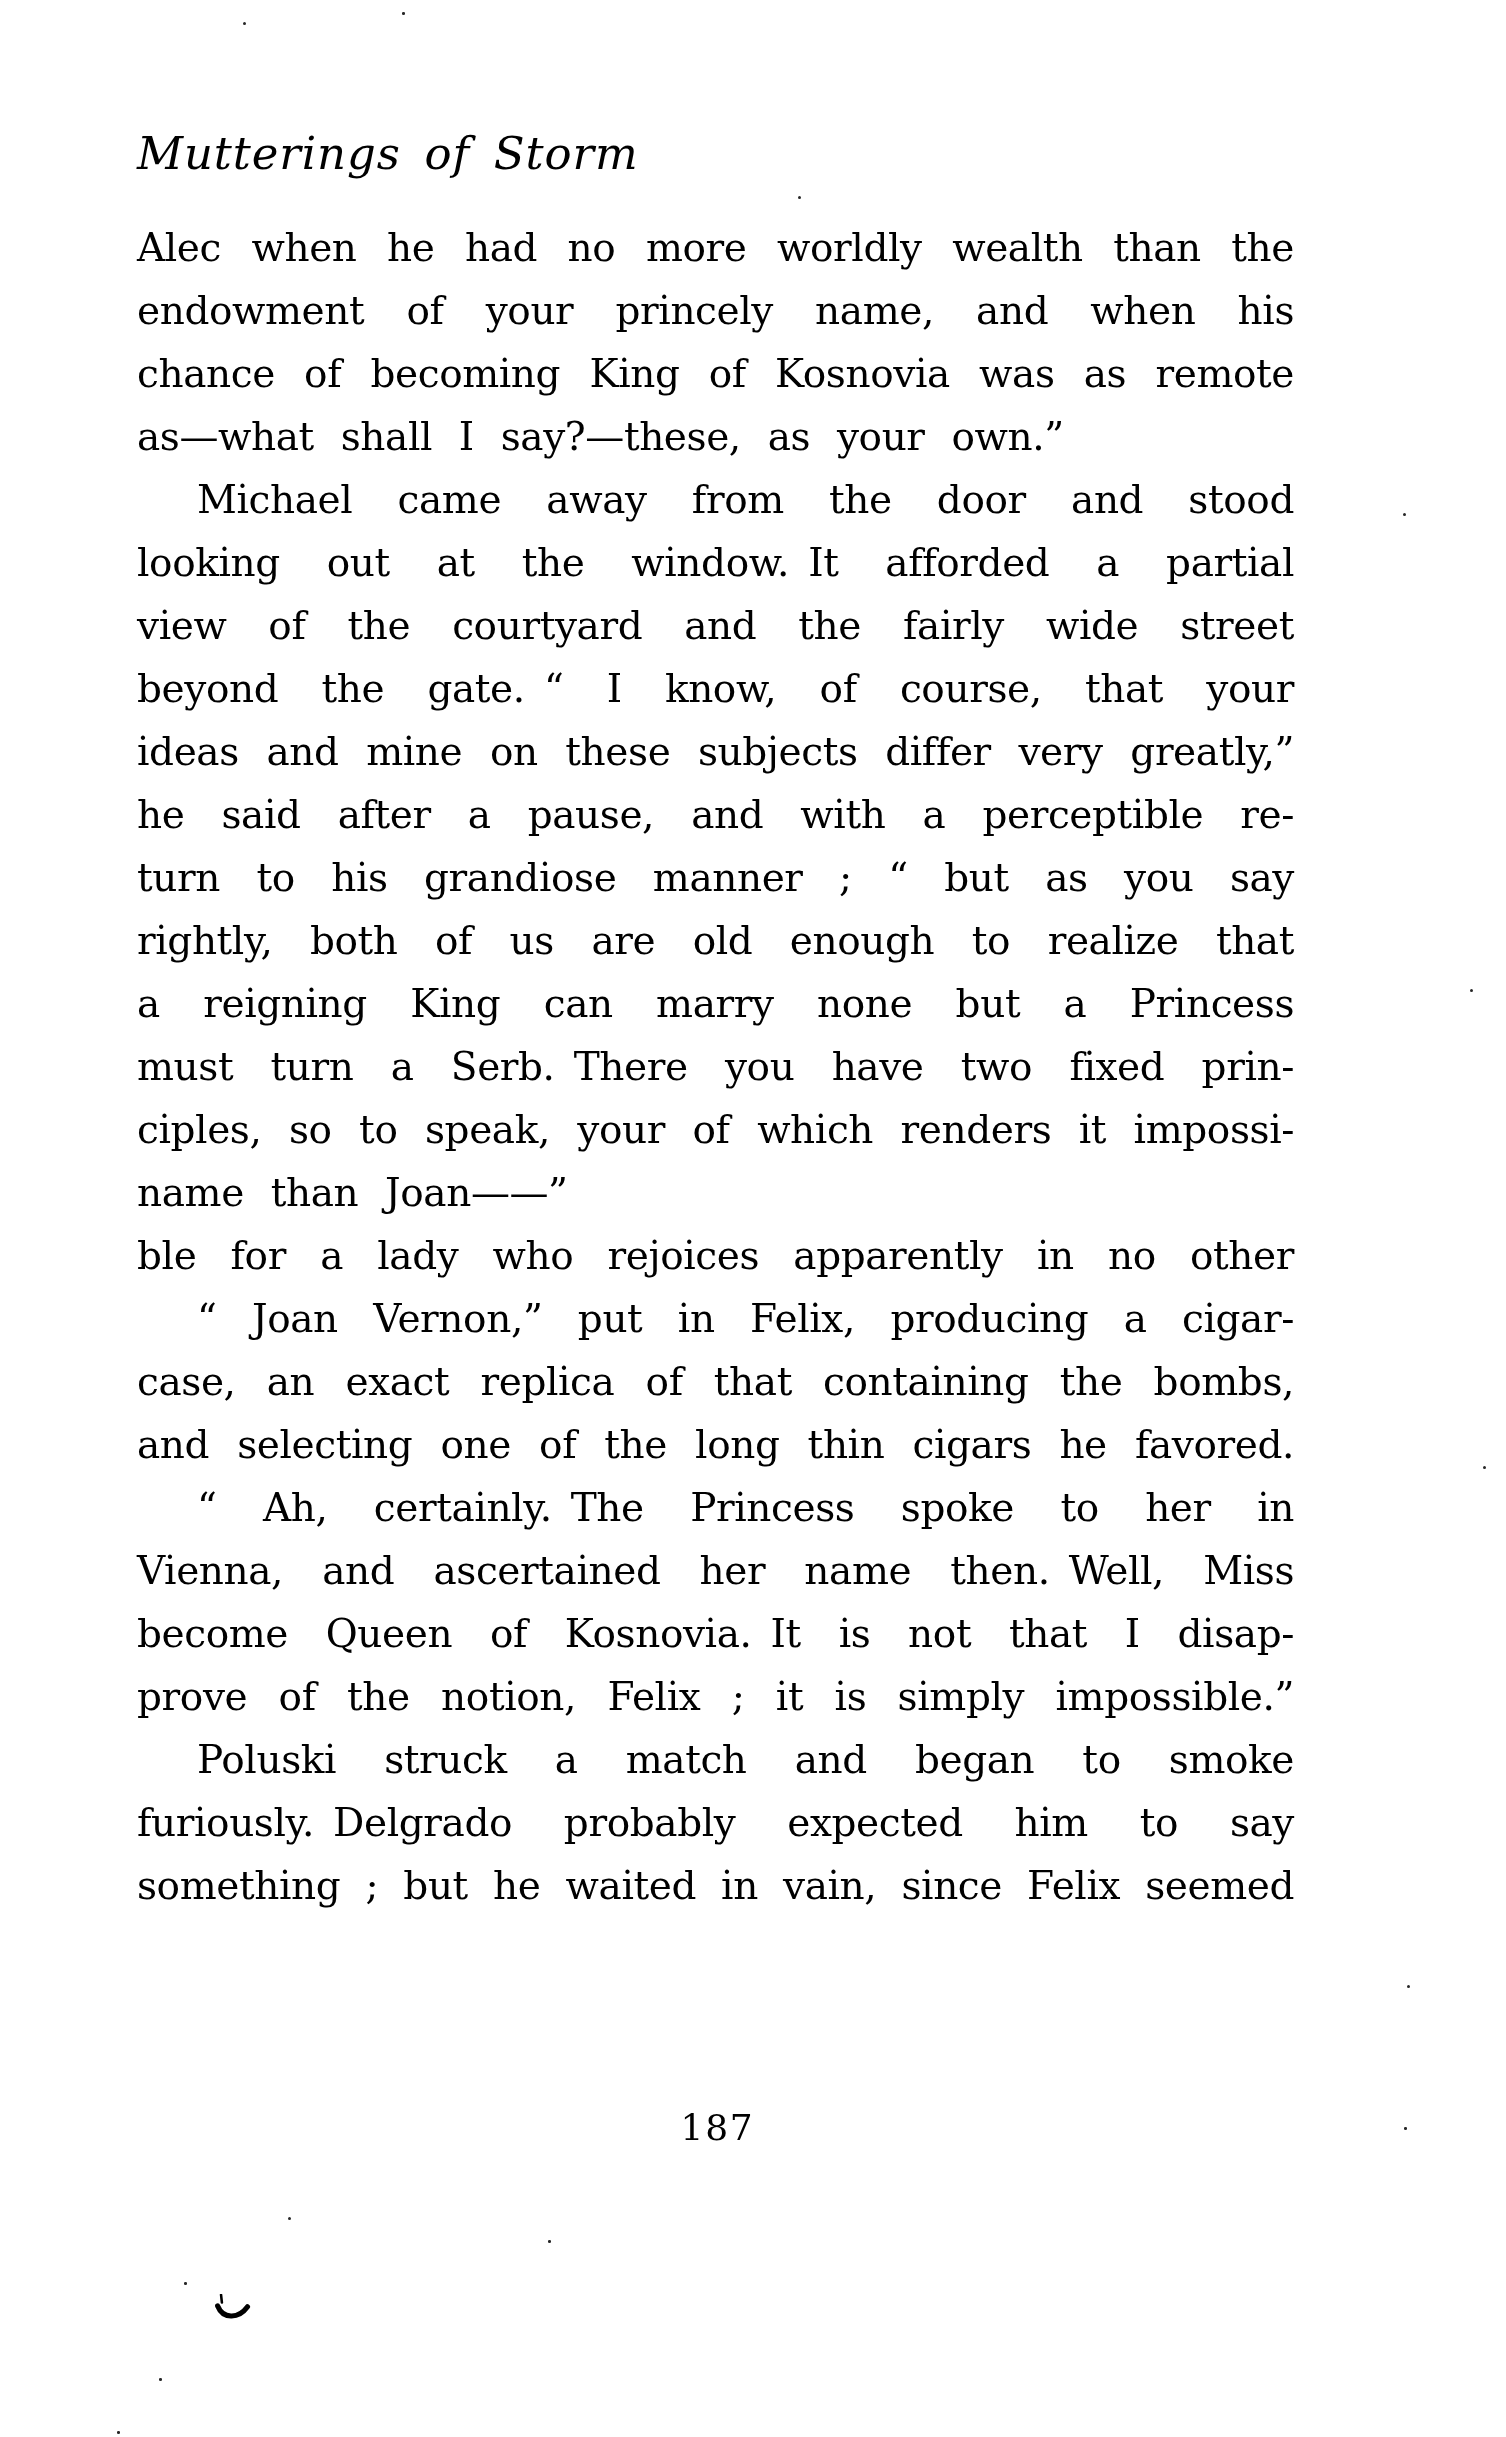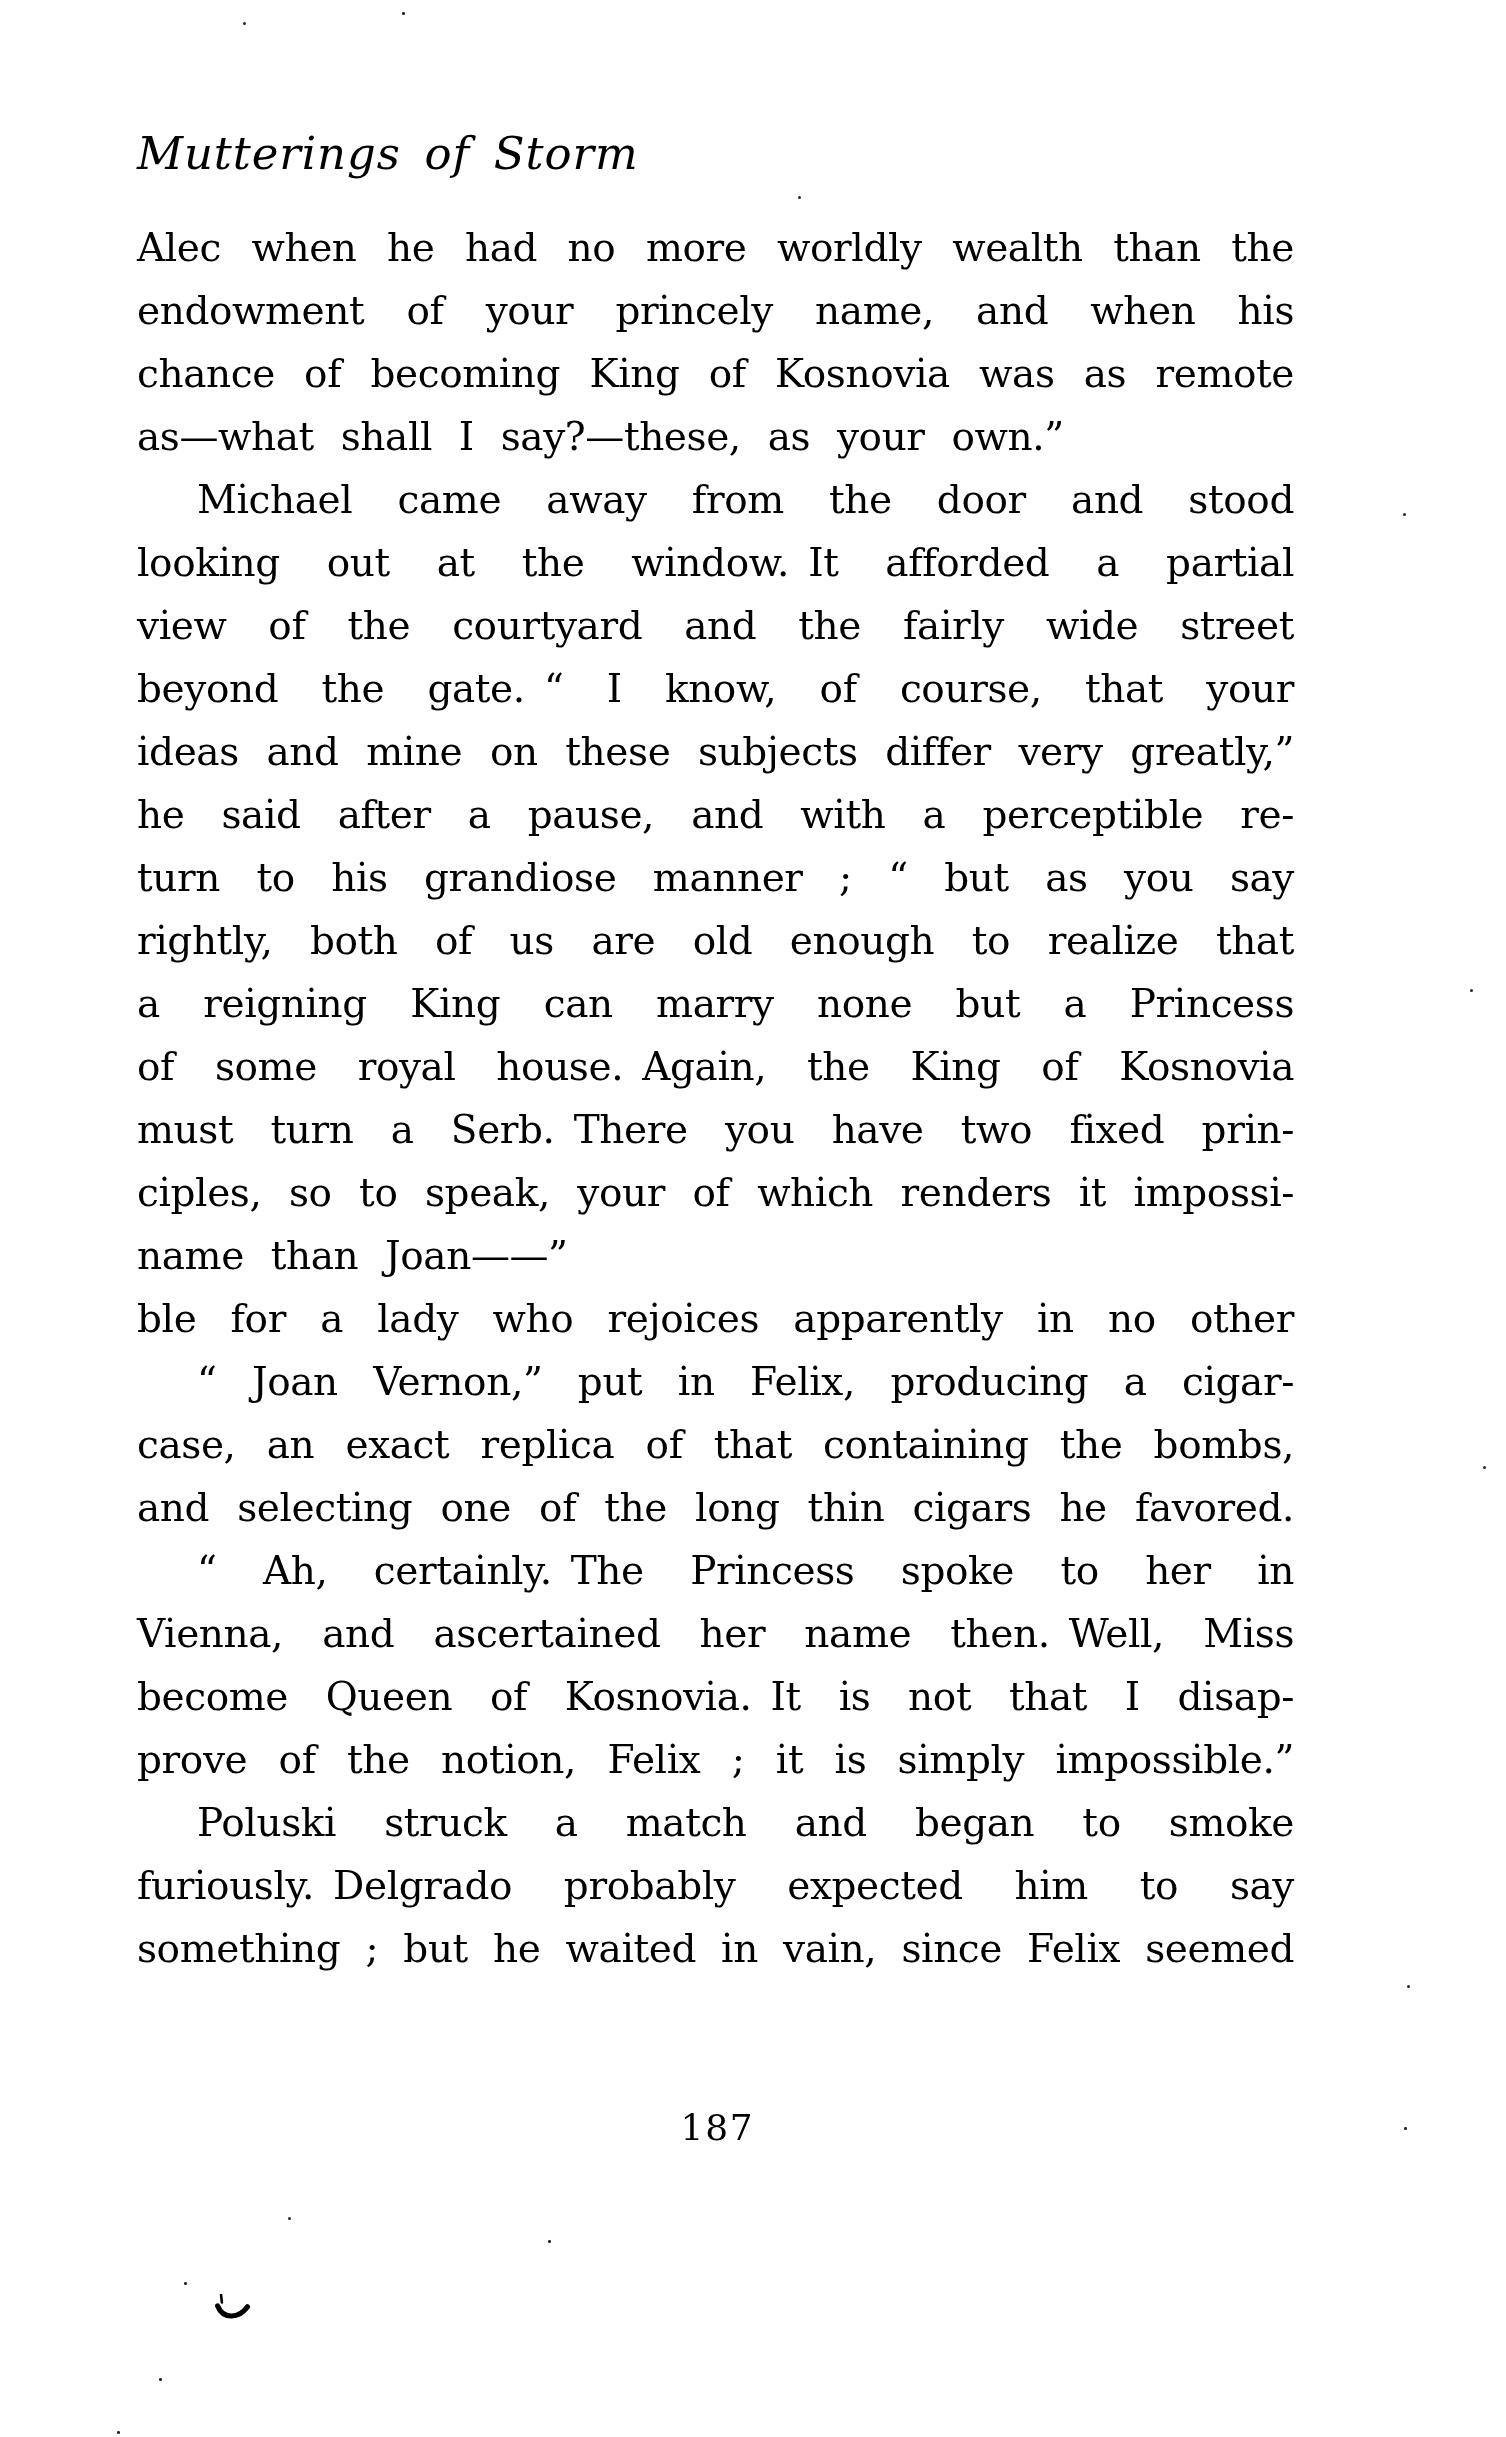--- a/index.html
+++ b/index.html
@@ -89,21 +89,20 @@
       <div class="line no-justify">as—what shall I say?—these, as your own.”</div>
       <div class="line indent">Michael came away from the door and stood</div>
       <div class="line">looking out at the window. It afforded a partial</div>
       <div class="line">view of the courtyard and the fairly wide street</div>
       <div class="line">beyond the gate. “ I know, of course, that your</div>
       <div class="line">ideas and mine on these subjects differ very greatly,”</div>
       <div class="line">he said after a pause, and with a perceptible re-</div>
       <div class="line">turn to his grandiose manner ; “ but as you say</div>
       <div class="line">rightly, both of us are old enough to realize that</div>
       <div class="line">a reigning King can marry none but a Princess</div>
-      <div class="line">of some royal house. Again, the King of Kosnovia</div>
       <div class="line">must turn a Serb. There you have two fixed prin-</div>
       <div class="line">ciples, so to speak, your of which renders it impossi-</div>
       <div class="line no-justify">name than Joan——”</div>
       <div class="line">ble for a lady who rejoices apparently in no other</div>
       <div class="line indent">“ Joan Vernon,” put in Felix, producing a cigar-</div>
       <div class="line">case, an exact replica of that containing the bombs,</div>
       <div class="line">and selecting one of the long thin cigars he favored.</div>
       <div class="line indent">“ Ah, certainly. The Princess spoke to her in</div>
       <div class="line">Vienna, and ascertained her name then. Well, Miss</div>
       <div class="line">become Queen of Kosnovia. It is not that I disap-</div>

